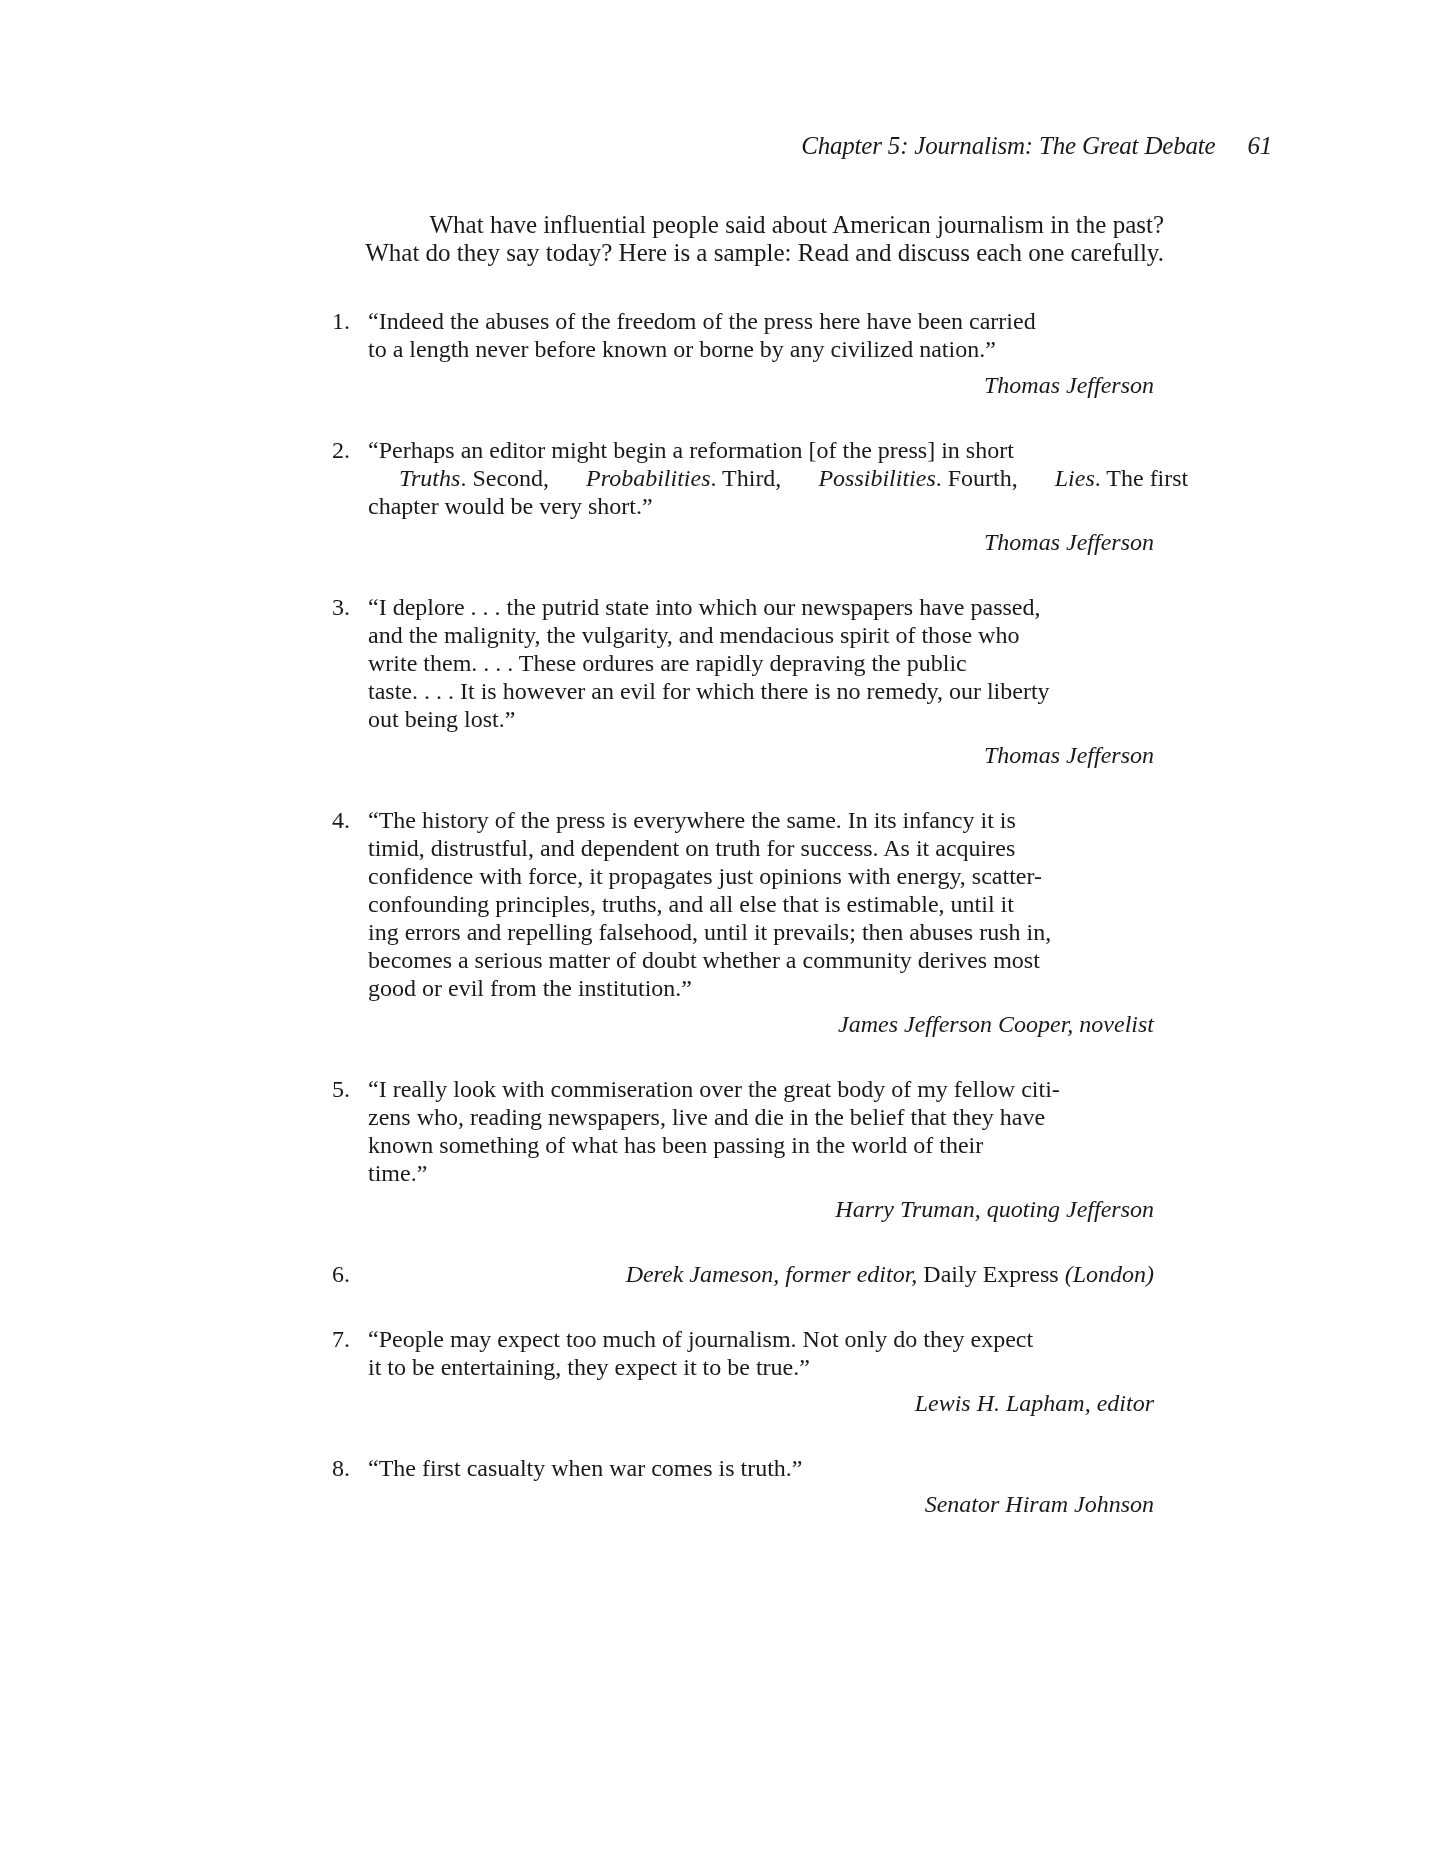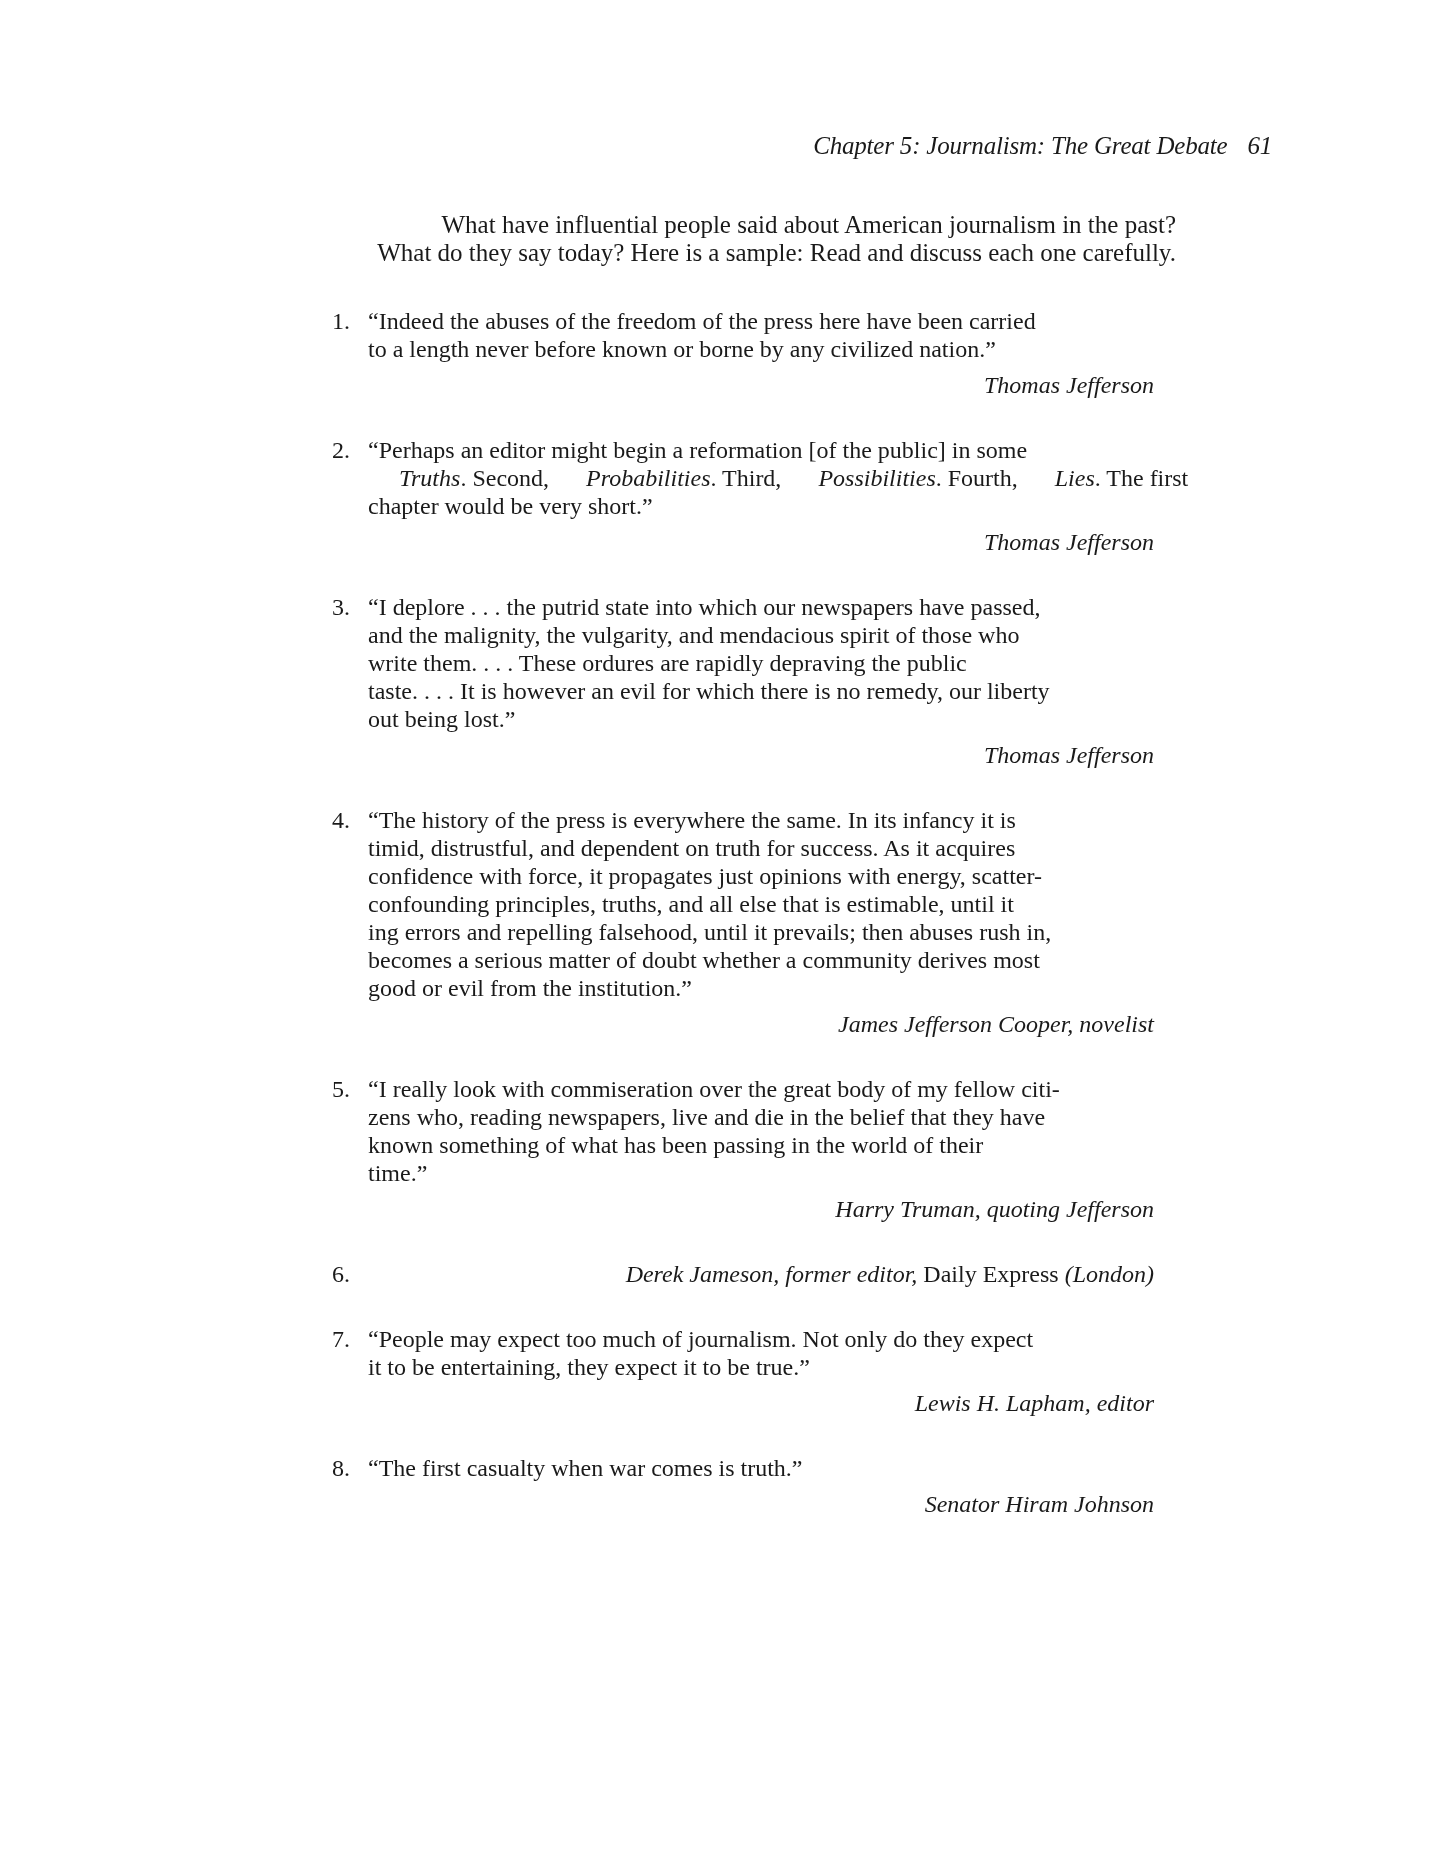--- a/index.html
+++ b/index.html
@@ -19,26 +19,26 @@
       position: absolute;
       top: 132px;
       right: 173px;
       font-style: italic;
       font-size: 25px;
       letter-spacing: -0.2px;
       white-space: nowrap;
     }
     .page-header .page-num {
       display: inline-block;
-      margin-left: 20px;
+      margin-left: 32px;
     }
     .intro {
       position: absolute;
       top: 211px;
-      left: 256px;
+      left: 244px;
       width: 920px;
       font-size: 25px;
       line-height: 28px;
       text-align: right;
     }
     .intro .line {
       display: block;
       white-space: nowrap;
     }
     .quotes {
@@ -94,21 +94,21 @@
       <span class="quote-num">1.</span>
       <div>
         <span class="quote-line"><span>“Indeed the abuses of the freedom of the press here have been carried</span></span>
         <span class="quote-line"><span>to a length never before known or borne by any civilized nation.”</span></span>
       </div>
       <span class="attribution"><span>Thomas Jefferson</span></span>
     </div>
     <div class="quote-item" style="margin-top: 37px;">
       <span class="quote-num">2.</span>
       <div>
-        <span class="quote-line"><span>“Perhaps an editor might begin a reformation [of the public] in some</span></span>
+        <span class="quote-line"><span>“Perhaps an editor might begin a reformation [of the press] in short</span></span>
         <span class="quote-line"><span class="em">Truths</span><span>. Second, </span><span class="em">Probabilities</span><span>. Third, </span><span class="em">Possibilities</span><span>. Fourth, </span><span class="em">Lies</span><span>. The first</span></span>
         <span class="quote-line"><span>chapter would be very short.”</span></span>
       </div>
       <span class="attribution"><span>Thomas Jefferson</span></span>
     </div>
     <div class="quote-item" style="margin-top: 37px;">
       <span class="quote-num">3.</span>
       <div>
         <span class="quote-line"><span>“I deplore . . . the putrid state into which our newspapers have passed,</span></span>
         <span class="quote-line"><span>and the malignity, the vulgarity, and mendacious spirit of those who</span></span>

